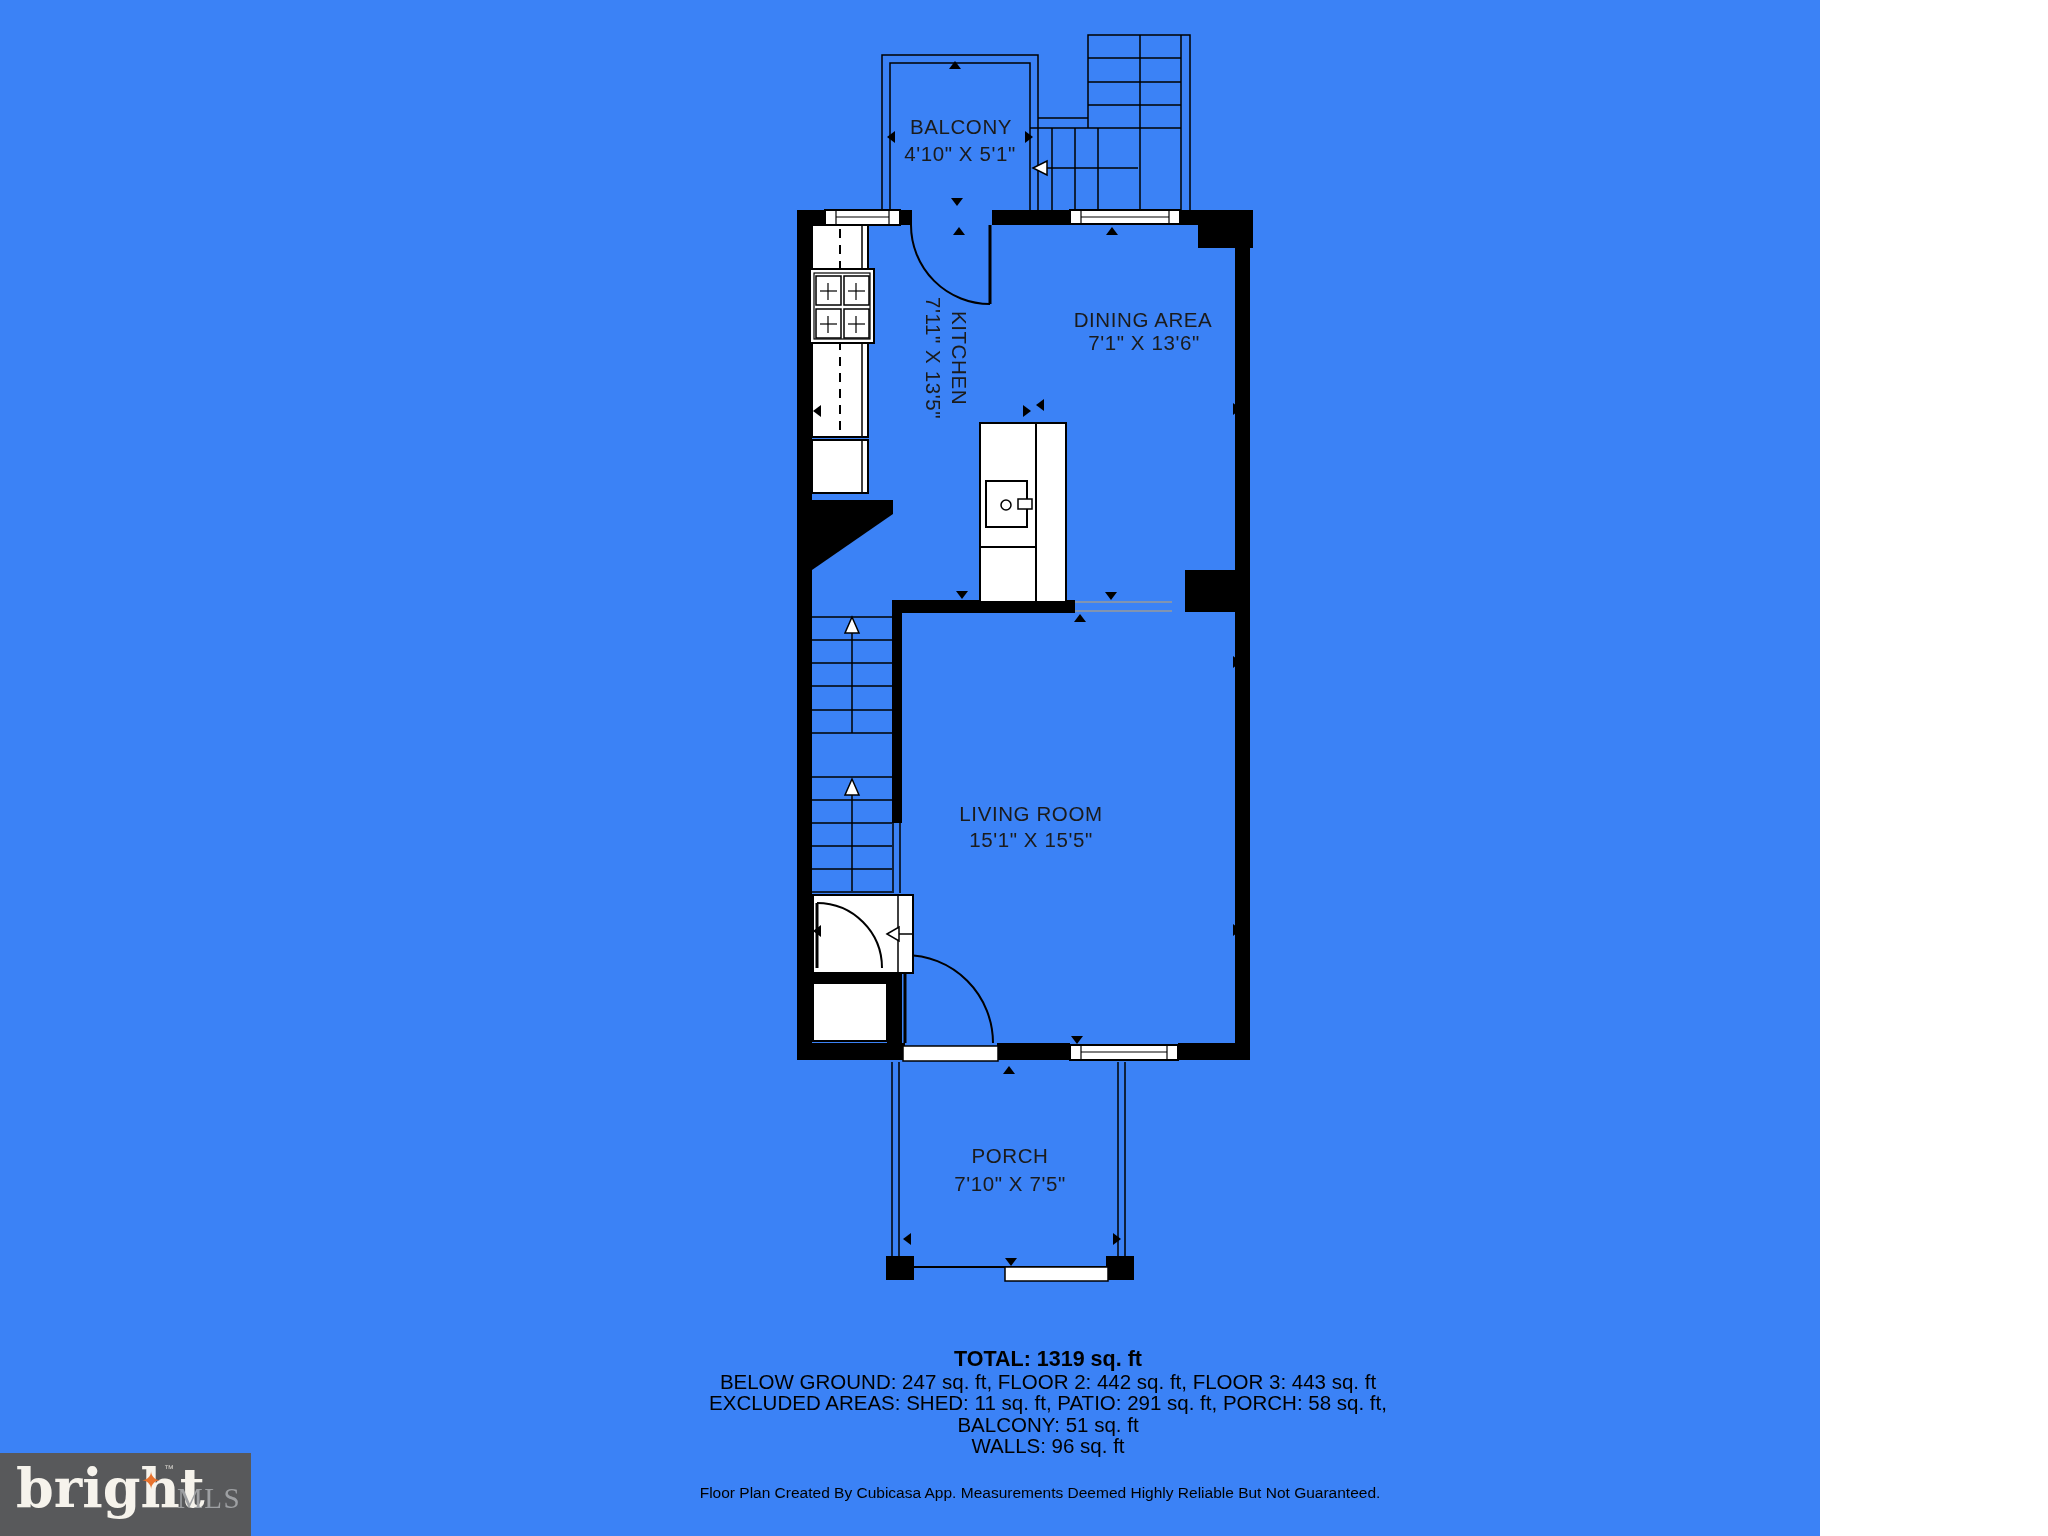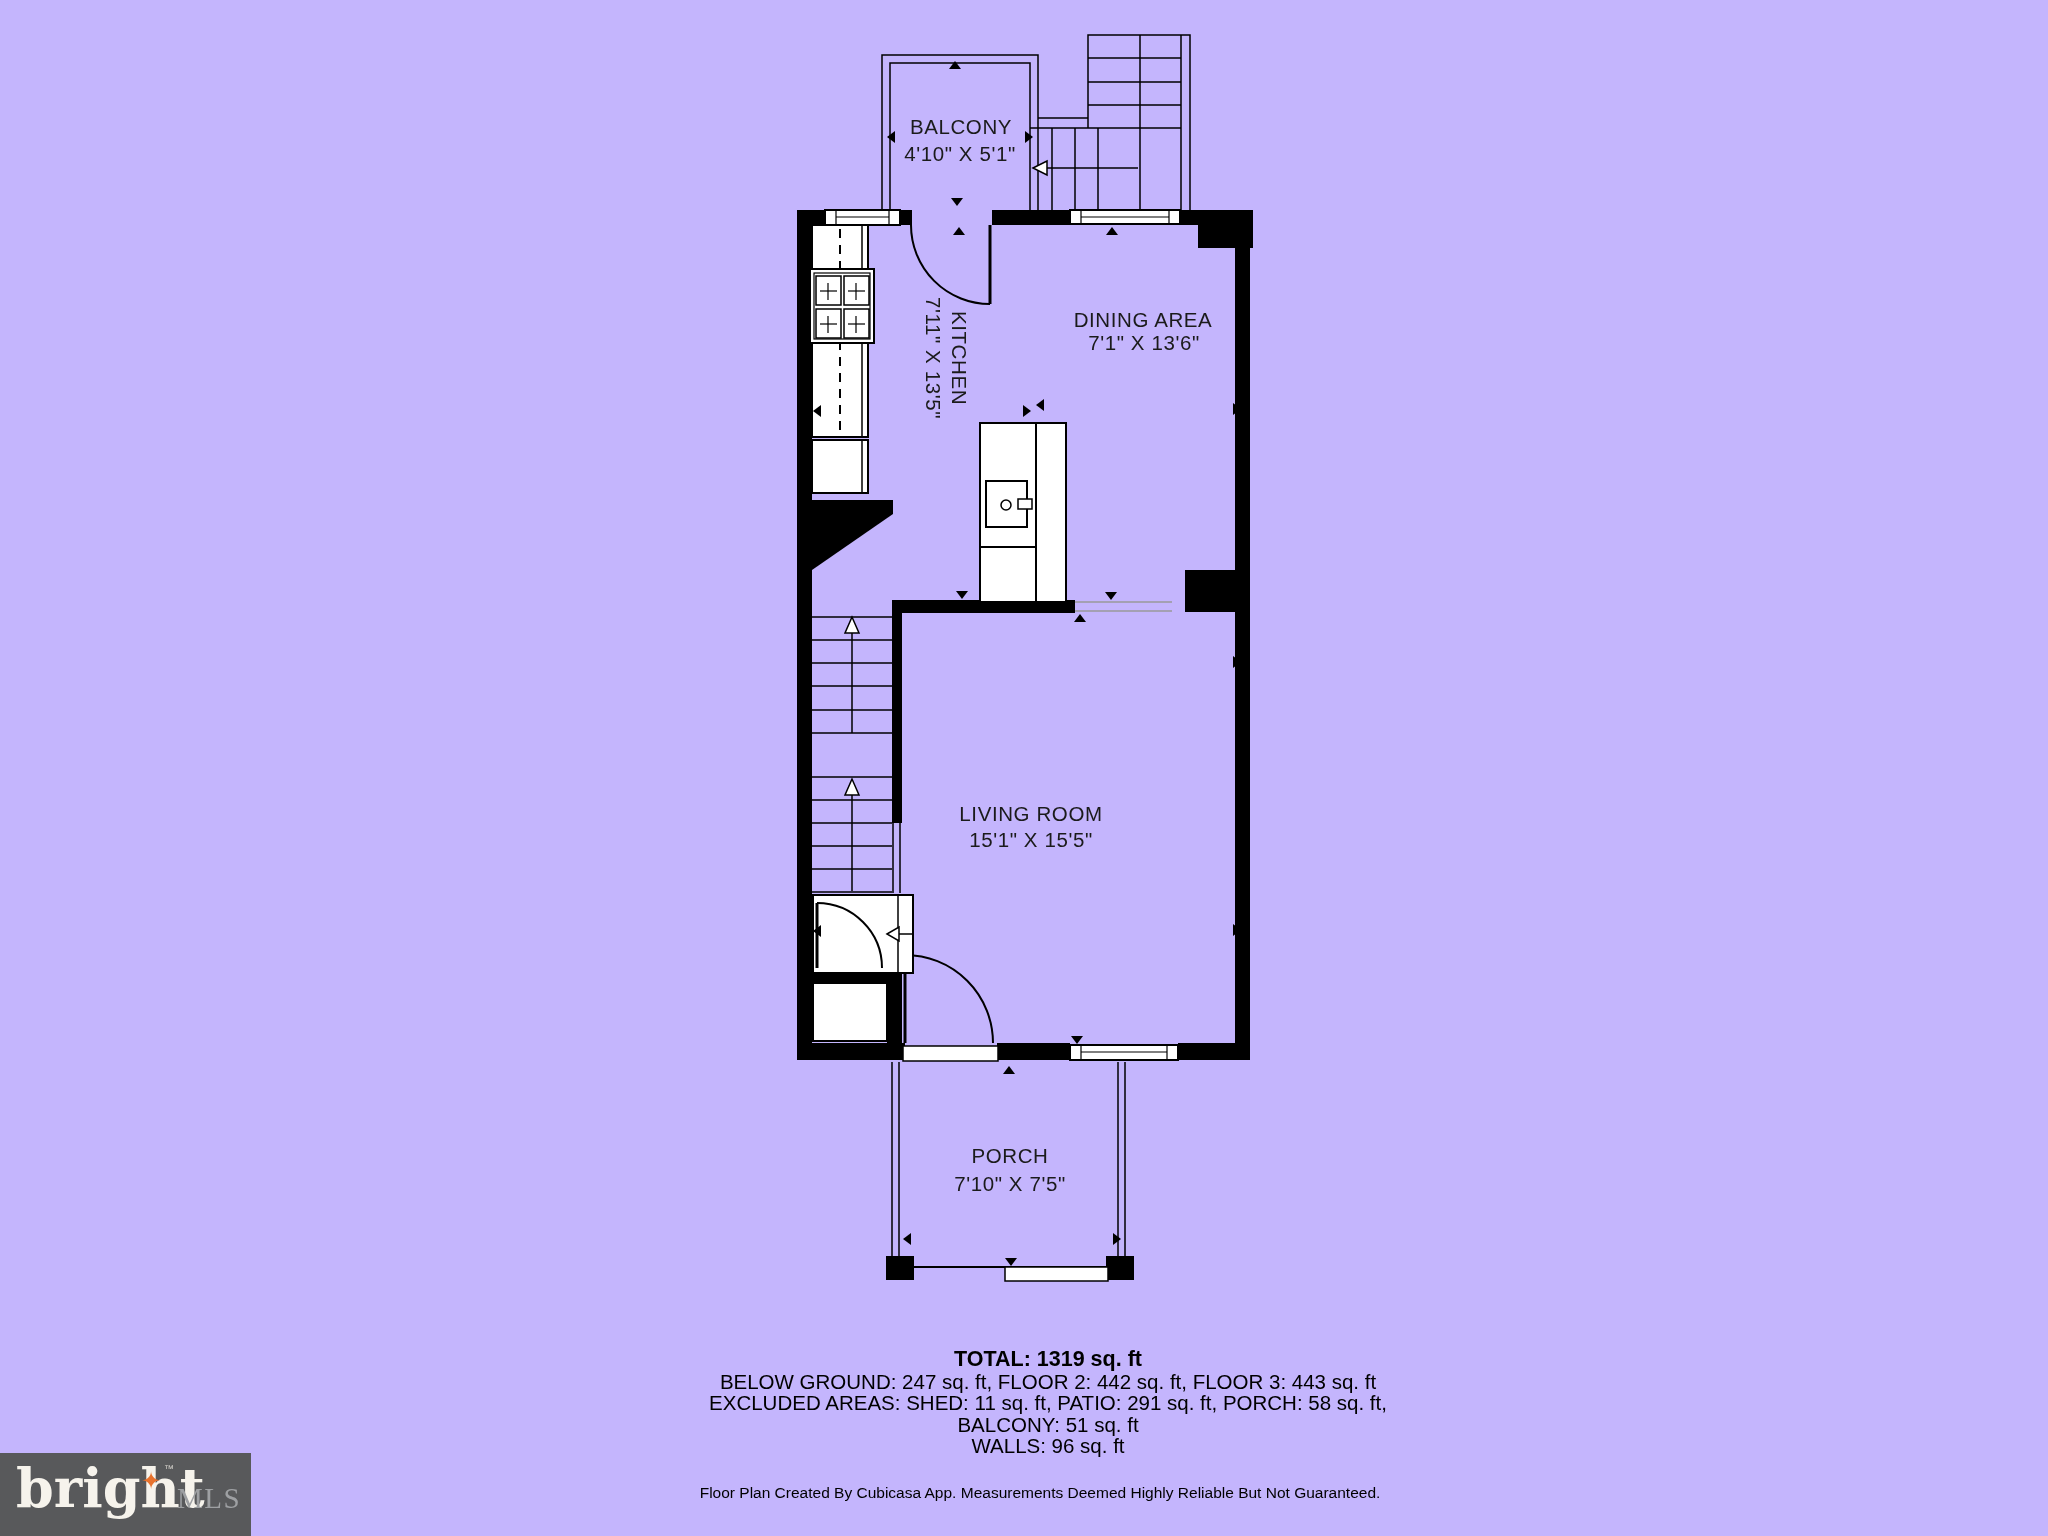--- a/index.html
+++ b/index.html
@@ -1,16 +1,16 @@
 <!DOCTYPE html>
 <html><head>
 <meta charset="utf-8">
 <style>
   html,body{margin:0;padding:0;background:#ffffff;}
-  #page{position:relative;width:2048px;height:1536px;background:#c4b5fd;overflow:hidden;
+  #page{position:relative;width:1820px;height:1536px;background:#3b82f6;overflow:hidden;
         font-family:"Liberation Sans", sans-serif;color:#111;}
   svg{position:absolute;left:0;top:0;}
   .wall{fill:#000;stroke:none;}
   .ln{stroke:#000;stroke-width:2;fill:none;}
   .thin{stroke:#000;stroke-width:1.5;fill:none;}
   .hair{stroke:#000;stroke-width:1.2;fill:none;}
   .wht{fill:#fff;stroke:#000;stroke-width:2;}
   .whthin{fill:#fff;stroke:#000;stroke-width:1.5;}
   .dash{stroke:#000;stroke-width:2;stroke-dasharray:9 7;fill:none;}
   .leaf{stroke:#000;stroke-width:3;fill:none;}

